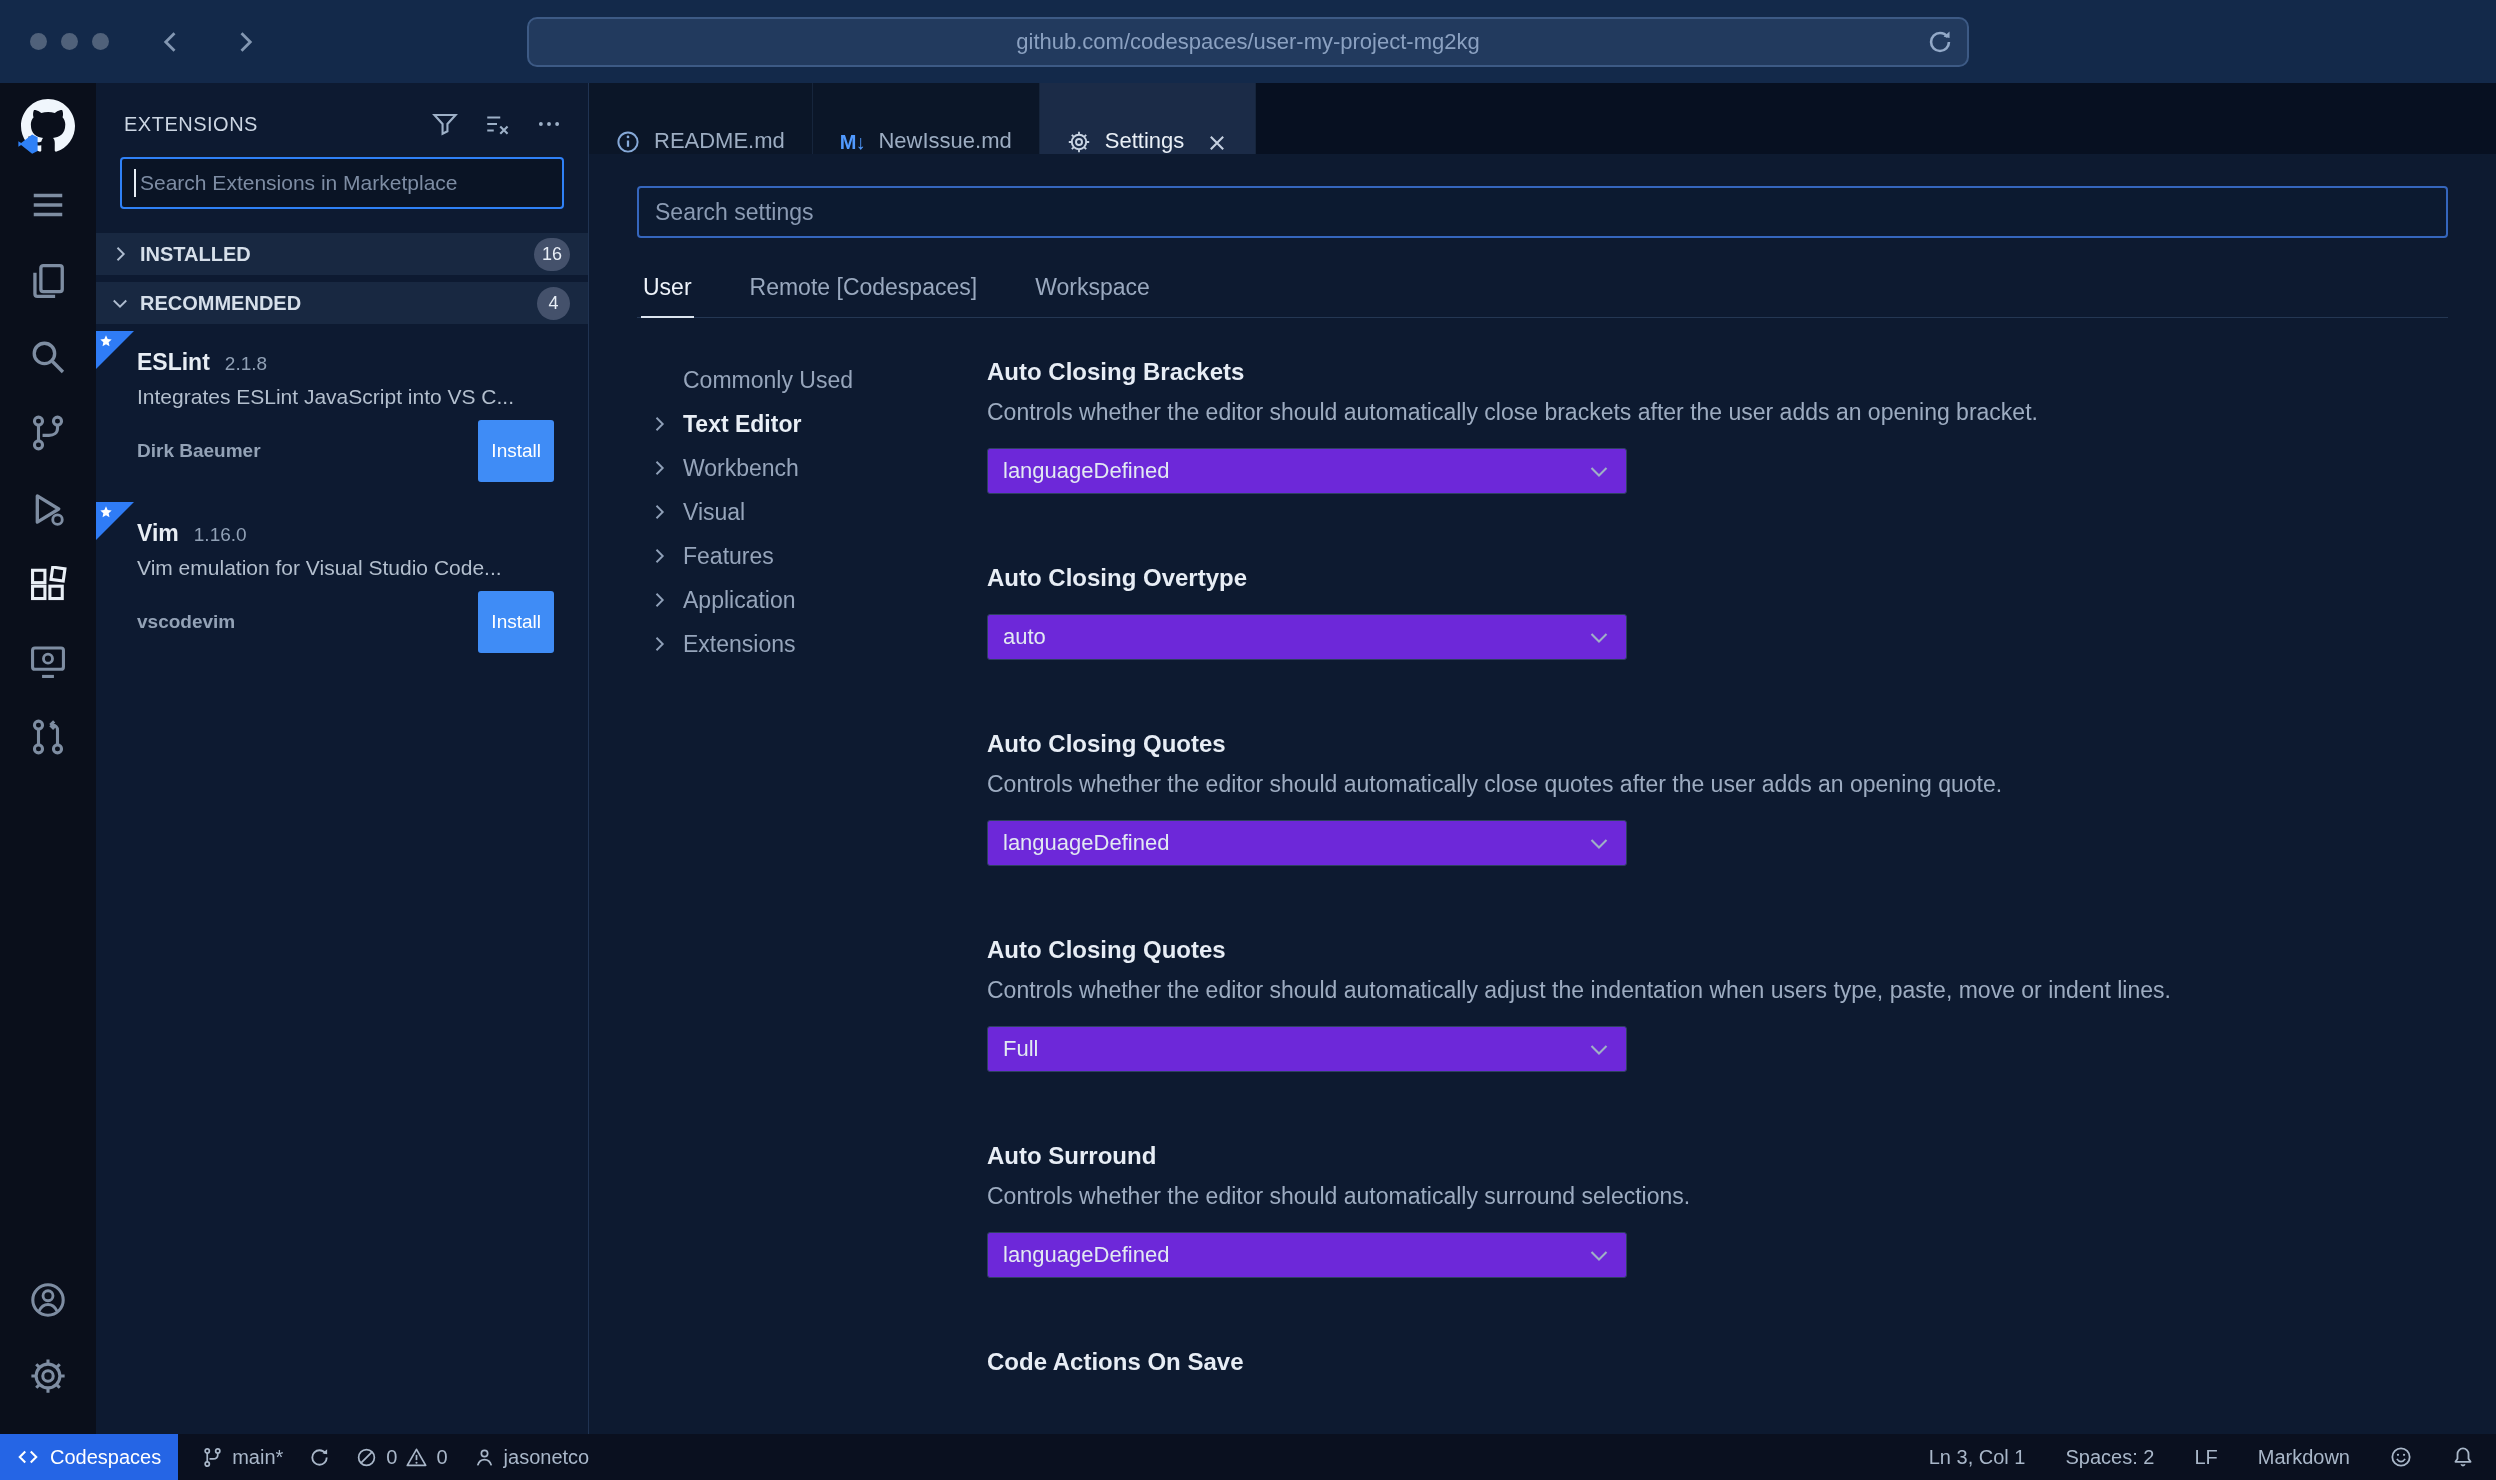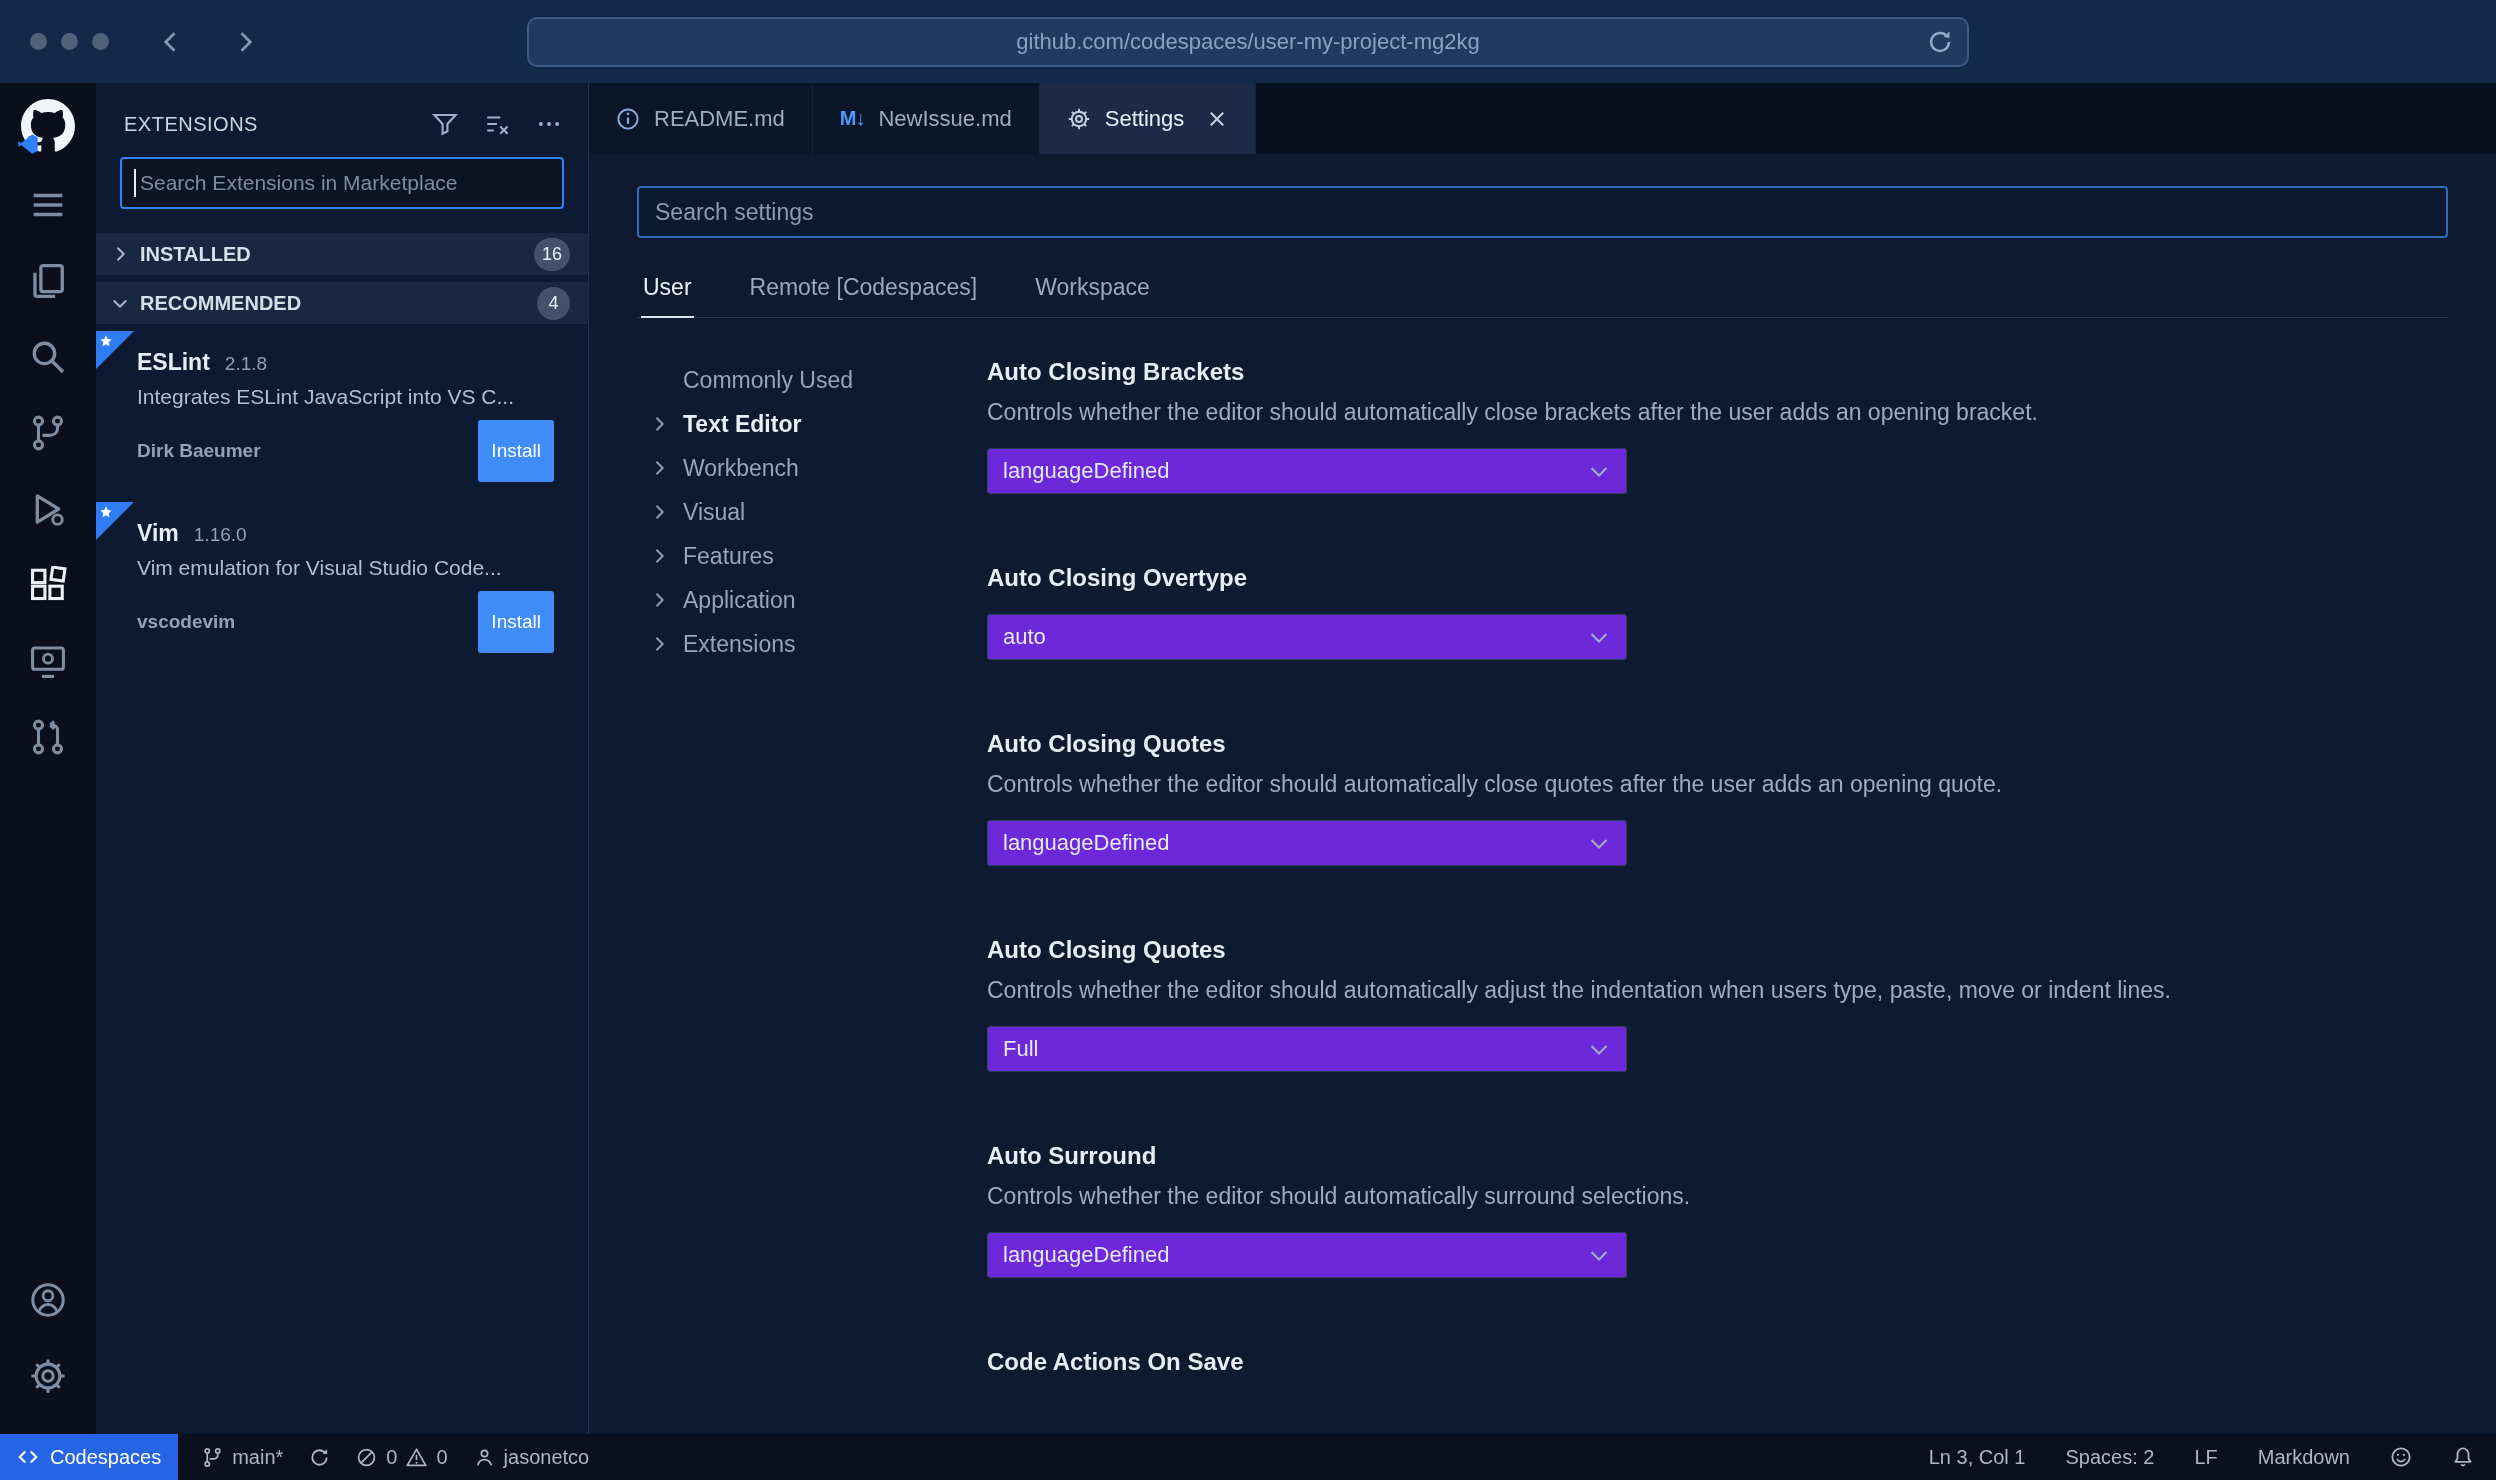--- a/index.html
+++ b/index.html
@@ -47,21 +47,21 @@
   .ext-desc { margin-top:9px; font-size:21px; color:#b3bfce; white-space:nowrap; overflow:hidden; }
   .ext-footer { margin-top:11px; display:flex; align-items:center; }
   .ext-author { font-size:19px; font-weight:700; color:#93a2b6; }
   .install { margin-left:auto; background:#3f8cf6; color:#ffffff; font-size:19px; padding:20px 13px; border-radius:3px; border:none; cursor:pointer; }
   .corner { position:absolute; left:0; top:0; width:0; height:0; border-top:38px solid #2f7cf6; border-right:38px solid transparent; }
   .corner svg { position:absolute; top:-35px; left:3px; }
 
   
   .main { flex:1; display:flex; flex-direction:column; background:#0d1a30; min-width:0; }
   .tabbar { height:71px; background:#071021; display:flex; flex-shrink:0; }
-  .tab { display:flex; align-items:center; gap:14px; padding:0 27px; font-size:22px; color:#9dadc2;
+  .tab { display:flex; align-items:flex-end; gap:14px; padding:0 27px; font-size:22px; color:#9dadc2;
          background:#0b1628; border-right:1px solid #16253c; cursor:pointer; }
   .tab.active { background:#1b2b47; color:#e9eff6; }
   .tab .ticon { color:#86a9d8; }
   .md-icon { color:#519aff; font-size:20px; font-weight:700; letter-spacing:-1px; }
   .tab-close { margin-left:8px; color:#c6d1e0; }
 
   .editor { flex:1; padding:32px 48px 0; overflow:hidden; background:#0d1a30; }
   .set-search { width:100%; height:52px; background:#0c1a30; border:2px solid #3566bd; border-radius:4px;
                 color:#bef264; font-size:23px; padding:0 16px; outline:none; font-family:"Liberation Sans", sans-serif; }
   .set-search::placeholder { color:#8b9bb3; }

